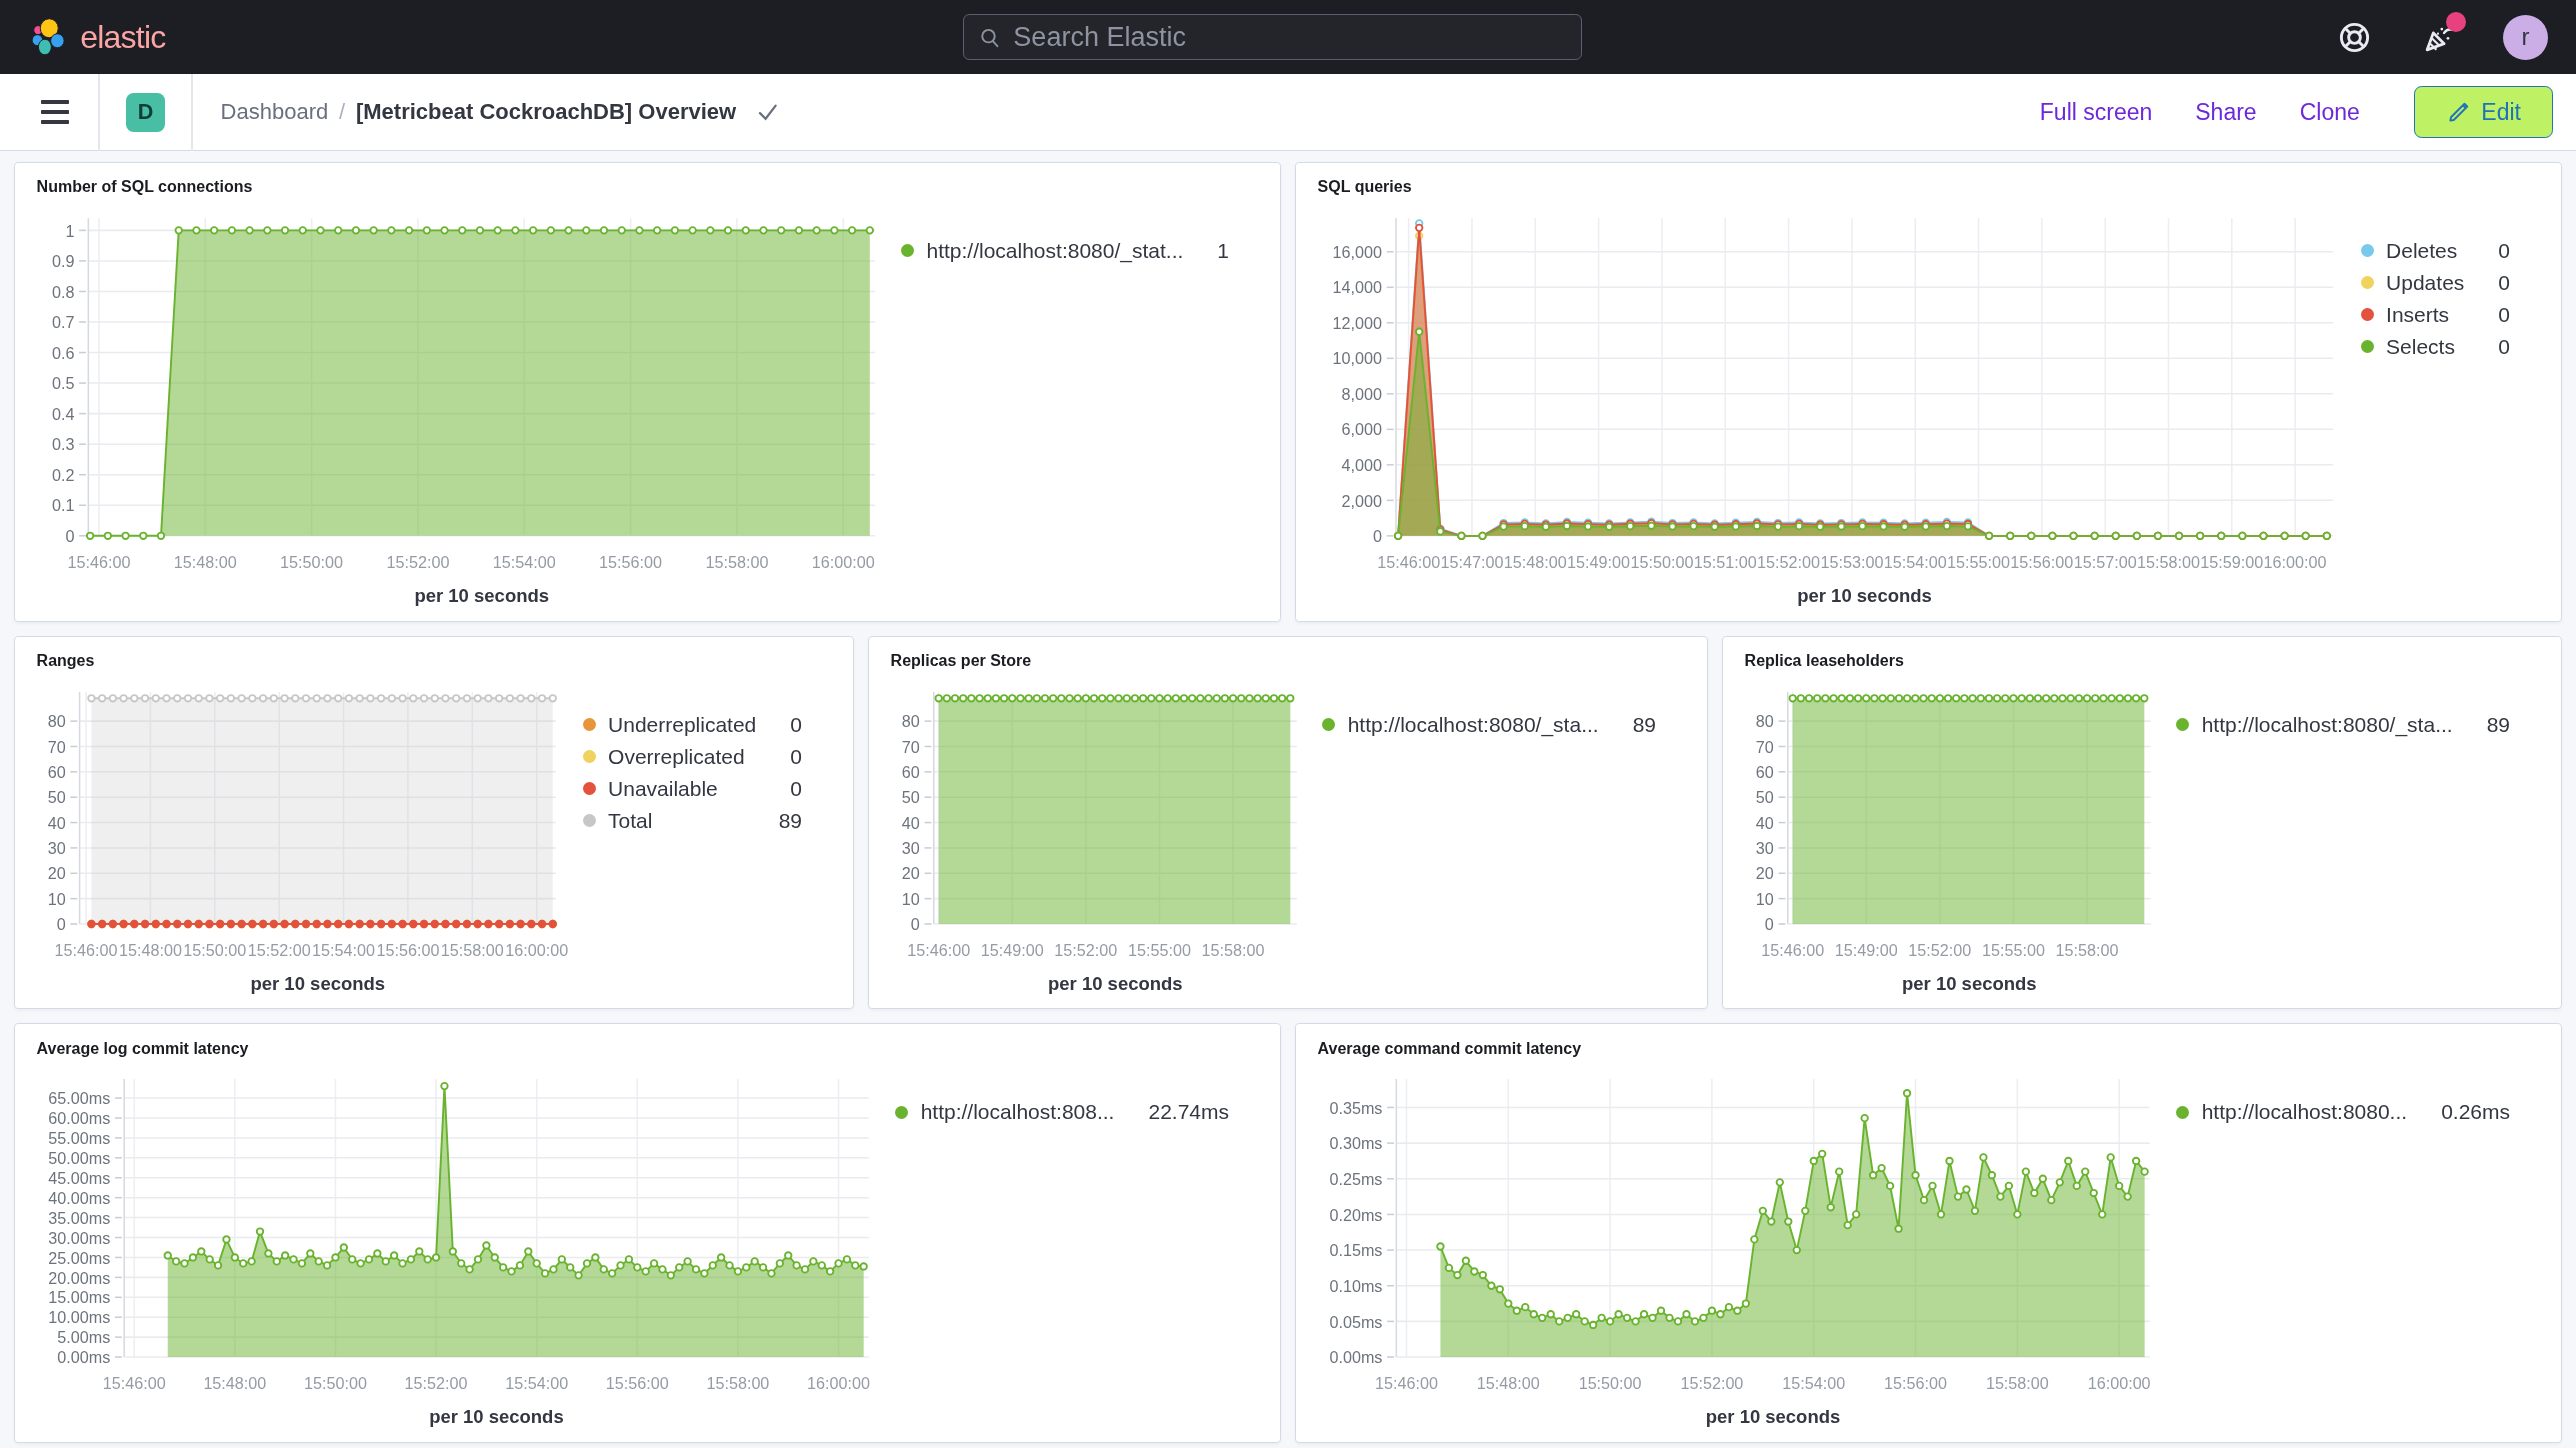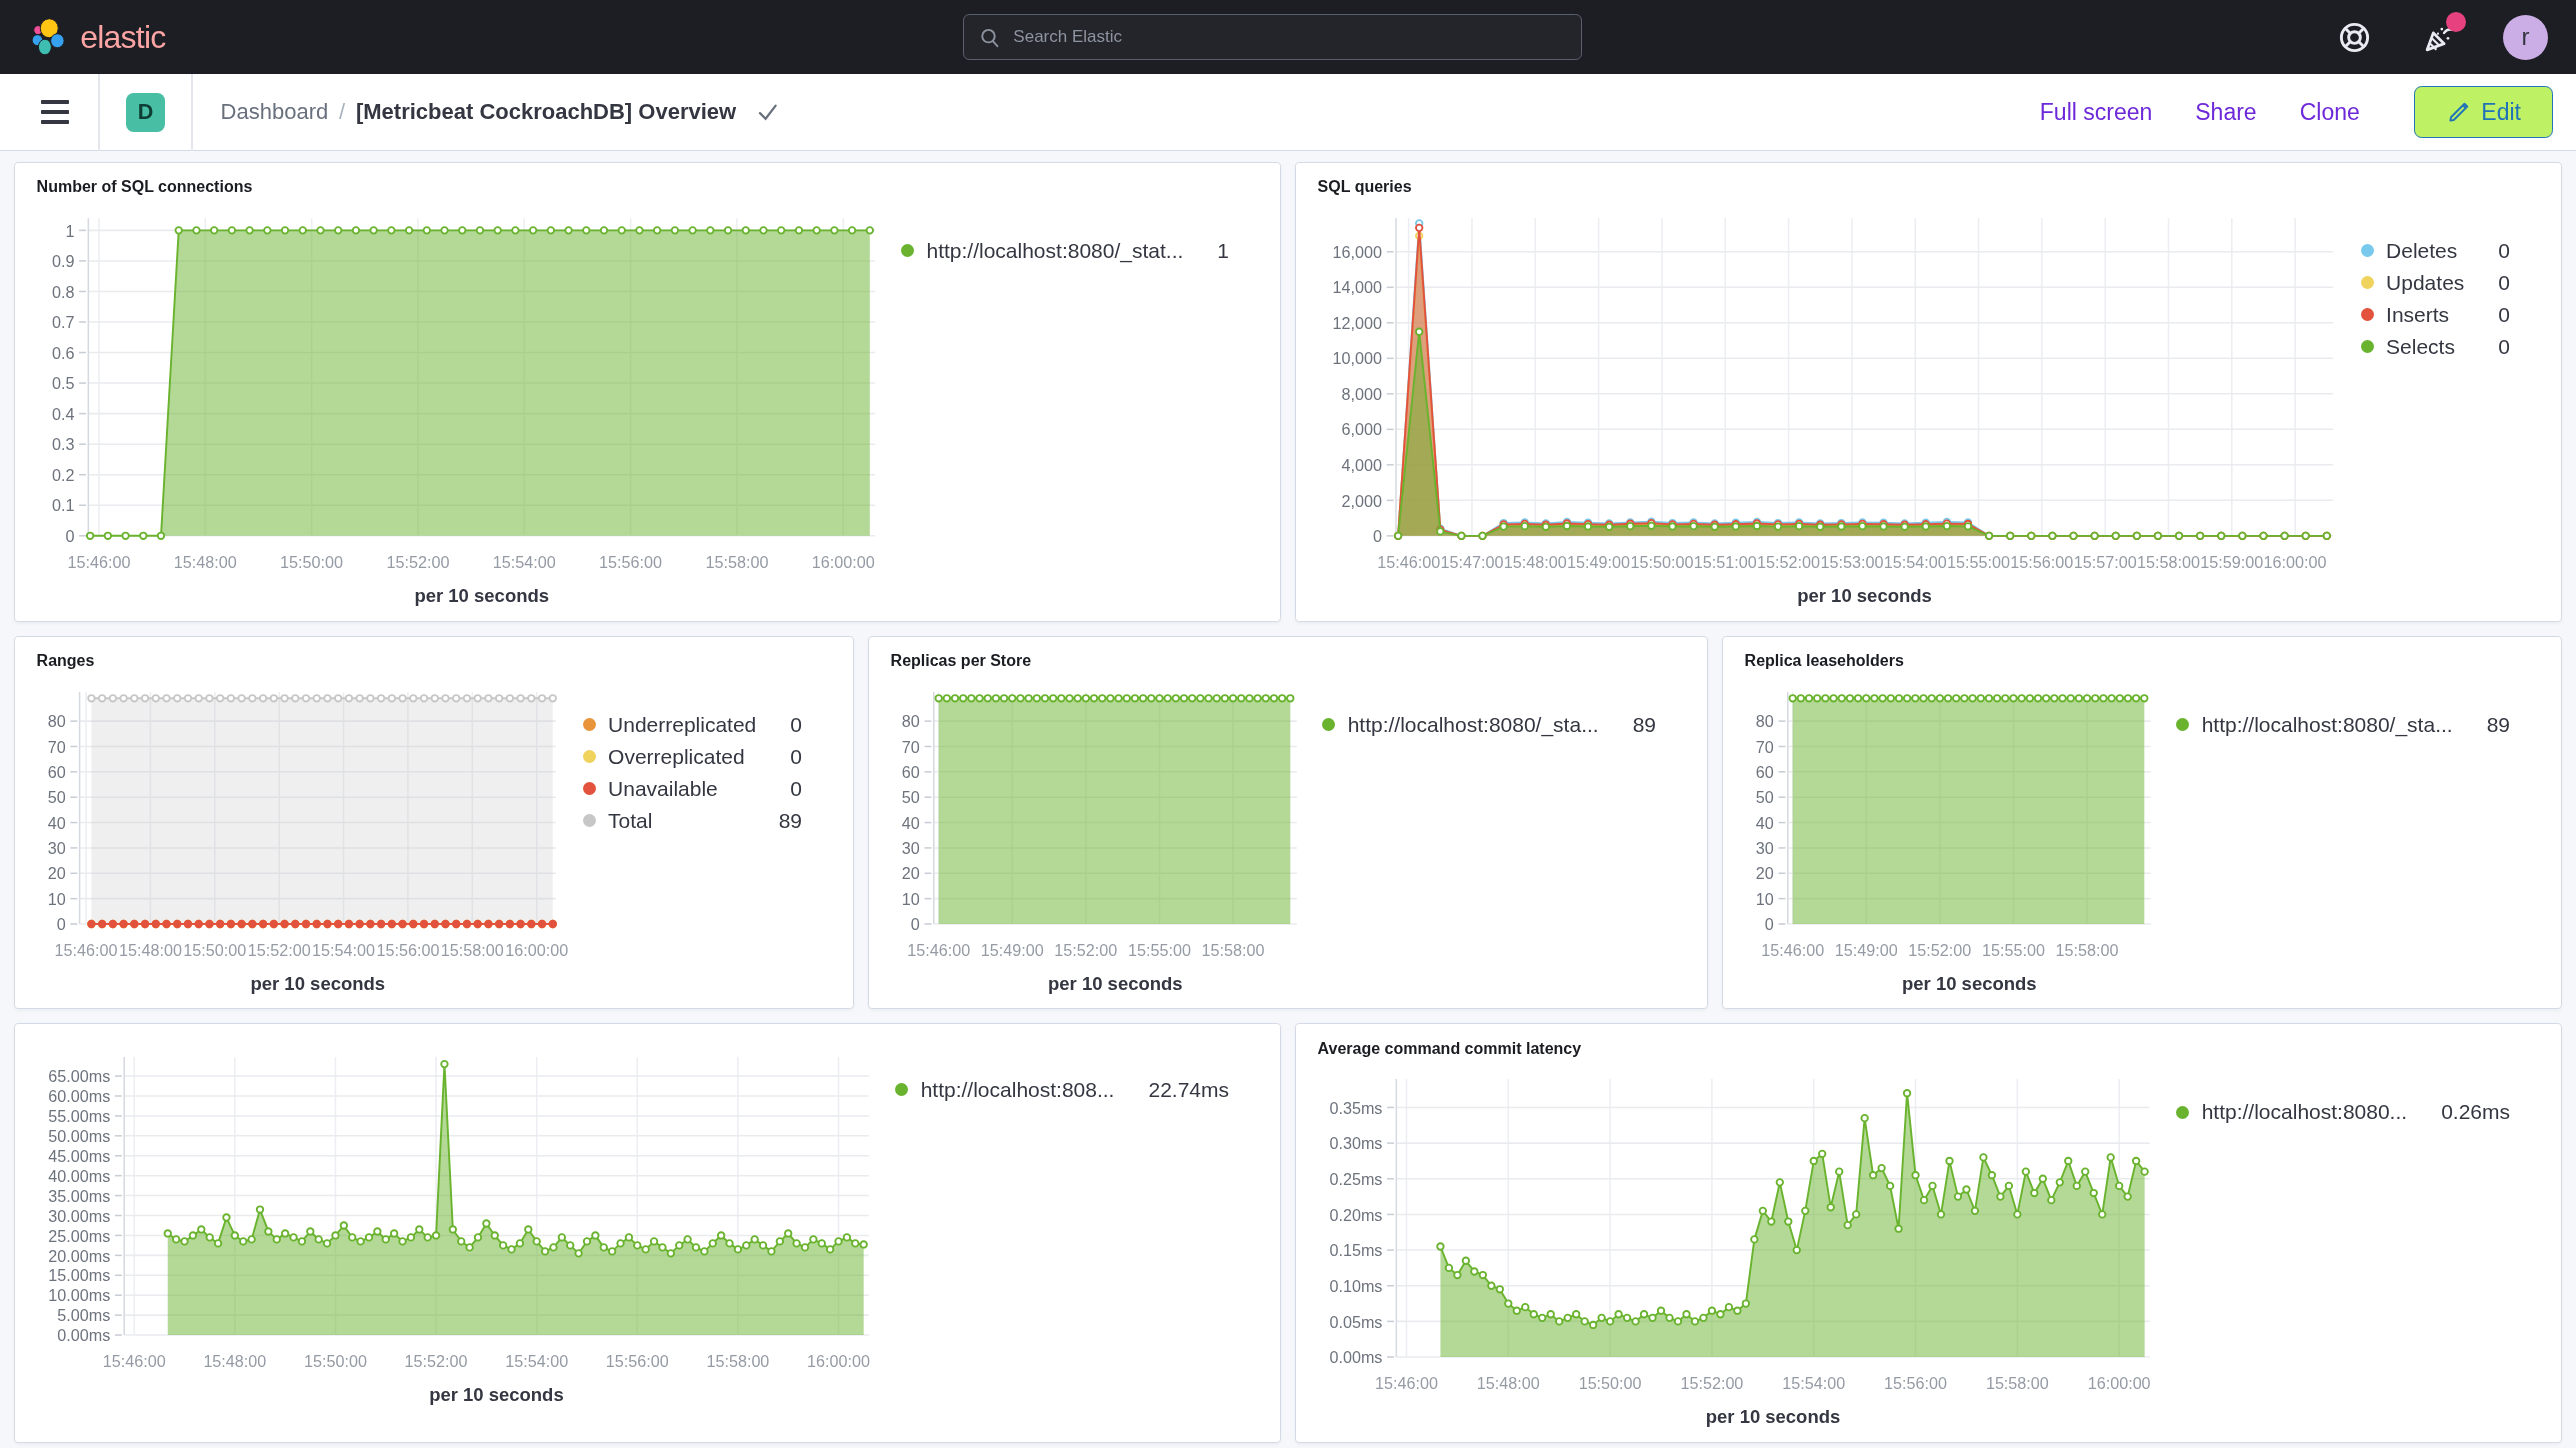--- a/index.html
+++ b/index.html
@@ -5,21 +5,21 @@
   * { box-sizing: border-box; margin: 0; padding: 0; }
   html,body { width: 2576px; height: 1448px; overflow: hidden; }
   body { font-family: "Liberation Sans", sans-serif; background: #f5f7fa; }
   .screen { width: 2576px; height: 1448px; display: flex; flex-direction: column; }
 
   
   .topbar { height: 74px; background: #1d1e24; display: flex; align-items: center; padding: 0 28px; position: relative; flex: none; }
   .logo { display: flex; align-items: center; gap: 12.3px; }
   .logo-text { color: #fca5a5; font-size: 32px; font-weight: 400; letter-spacing: -0.8px; }
   .search { position: absolute; left: 963px; width: 619px; height: 46px; top: 14px; border: 1.5px solid #5a6070; border-radius: 6.2px; background: rgba(255,255,255,0.03); display: flex; align-items: center; padding: 0 15.4px; gap: 12.3px; }
-  .search input { background: transparent; border: none; outline: none; color: #5eead4; font-size: 17px; width: 100%; font-family: "Liberation Sans", sans-serif; }
+  .search input { background: transparent; border: none; outline: none; color: #5eead4; font-size: 27px; width: 100%; font-family: "Liberation Sans", sans-serif; }
   .search input::placeholder { color: #8d93a0; }
   .top-icons { margin-left: auto; display: flex; align-items: center; gap: 42px; }
   .icon-btn { position: relative; width: 43px; height: 43px; display: flex; align-items: center; justify-content: center; cursor: pointer; }
   .badge-dot { position: absolute; top: -3.1px; right: -4.6px; width: 20px; height: 20px; border-radius: 50%; background: #e7417f; }
   .avatar { width: 45px; height: 45px; border-radius: 50%; background: #ccaee6; color: #343741; font-size: 24px; display: flex; align-items: center; justify-content: center; }
 
   
   .toolbar { height: 77px; background: #ffffff; border-bottom: 1.5px solid #d3dae6; display: flex; align-items: center; padding: 0 23px; flex: none; }
   .hamburger { width: 43px; height: 43px; display: flex; flex-direction: column; justify-content: center; gap: 6.2px; cursor: pointer; margin: 0 10.8px; }
   .hamburger span { display: block; width: 28px; height: 3.9px; background: #343741; border-radius: 0.8px; margin: 0 auto; }
@@ -987,20 +987,21 @@
                 <span class="lgd-label">http://localhost:8080/_sta...</span>
                 <span class="lgd-val">89</span>
               </div>
             </div>
         </div>
       </section>
     </div>
 
     <div class="dash-row row-3">
       <section class="panel">
+        <h3 class="panel-title">Average log commit latency</h3>
         <div class="panel-body">
           <div class="chart">
               <svg width="849" height="369" style="overflow:visible;display:block" viewBox="0 0 1101 479">
                 <line x1="129.5608108108108" y1="22" x2="129.5608108108108" y2="383" stroke="#eceef2" stroke-width="2"></line>
                 <text x="129.5608108108108" y="425" text-anchor="middle" font-size="21" fill="#959ba4">15:46:00</text>
                 <line x1="260.16891891891896" y1="22" x2="260.16891891891896" y2="383" stroke="#eceef2" stroke-width="2"></line>
                 <text x="260.16891891891896" y="425" text-anchor="middle" font-size="21" fill="#959ba4">15:48:00</text>
                 <line x1="390.77702702702703" y1="22" x2="390.77702702702703" y2="383" stroke="#eceef2" stroke-width="2"></line>
                 <text x="390.77702702702703" y="425" text-anchor="middle" font-size="21" fill="#959ba4">15:50:00</text>
                 <line x1="521.3851351351352" y1="22" x2="521.3851351351352" y2="383" stroke="#eceef2" stroke-width="2"></line>

